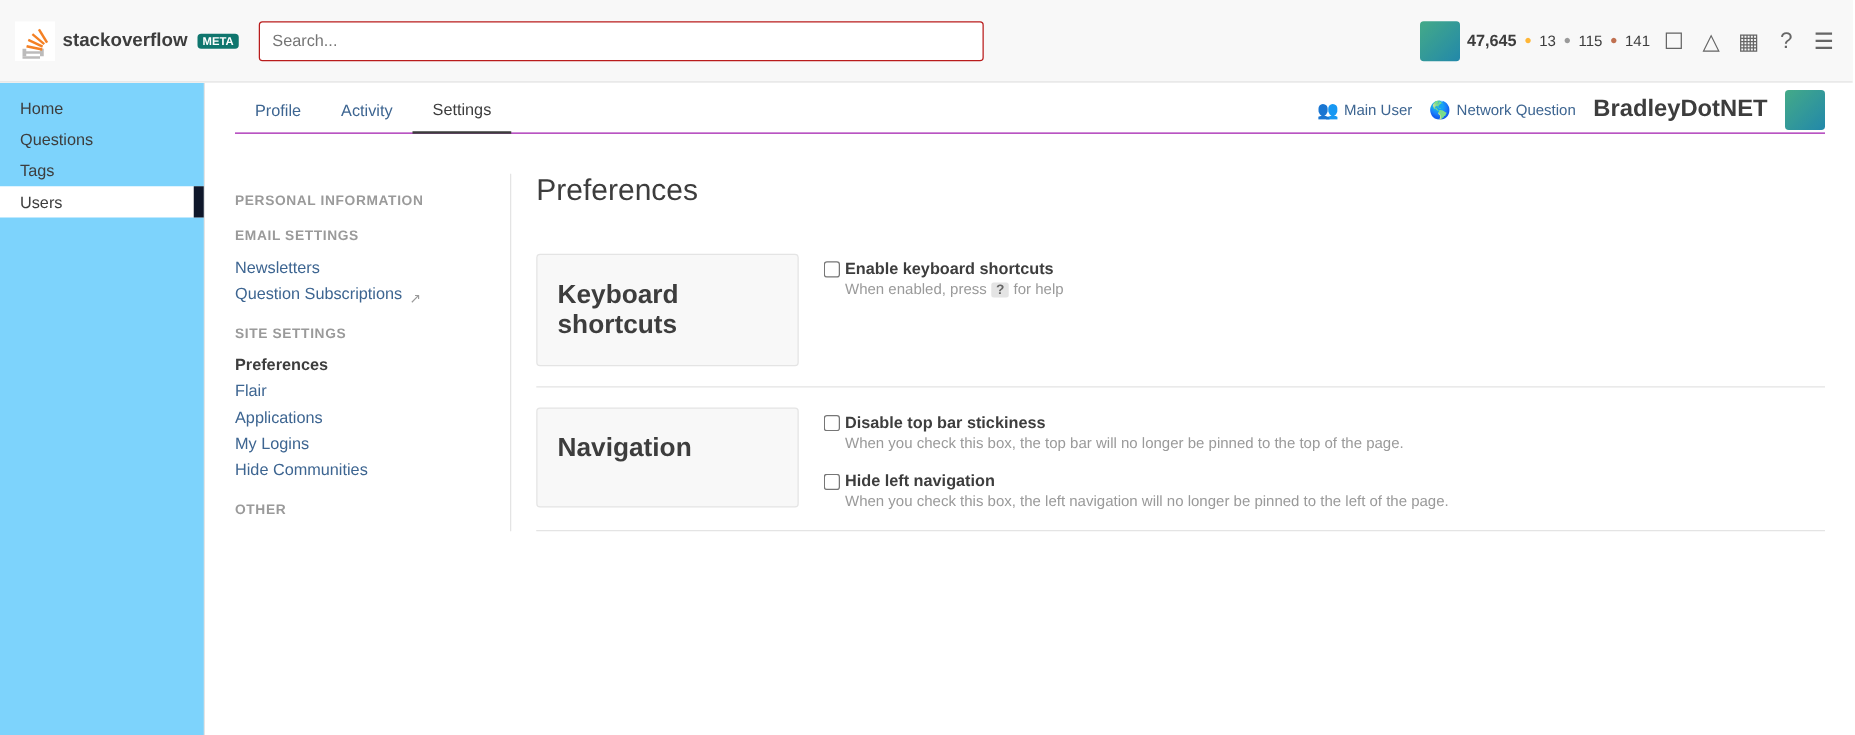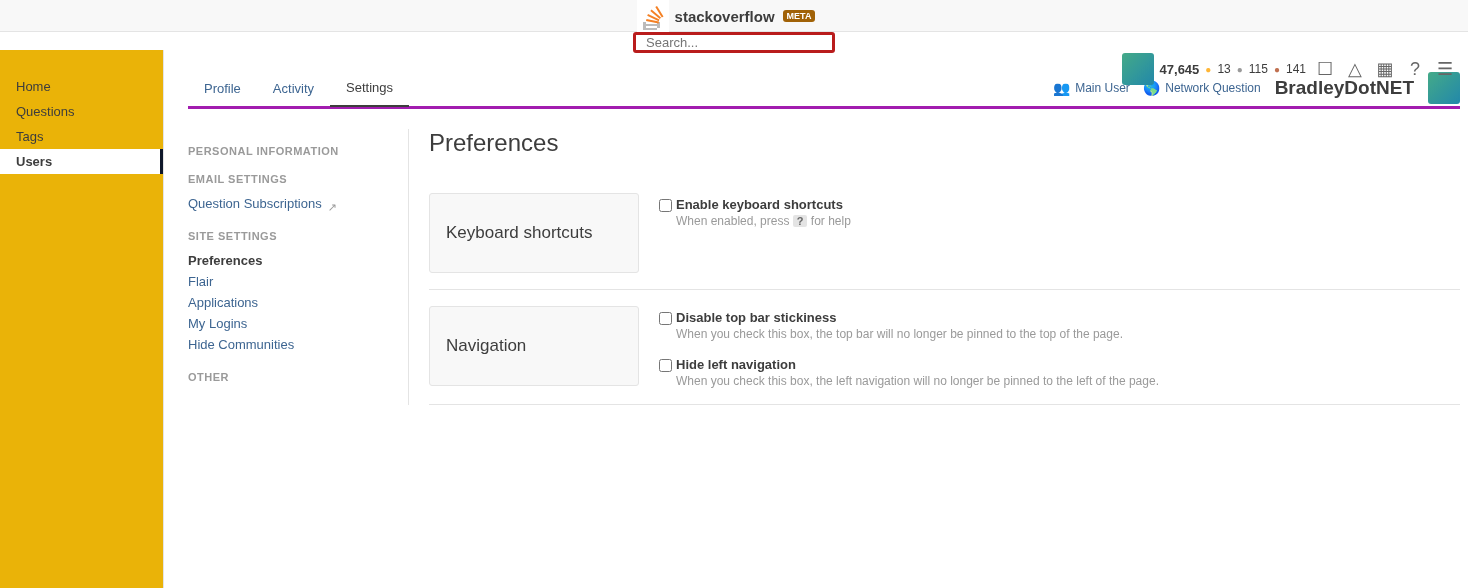--- a/index.html
+++ b/index.html
@@ -5,55 +5,54 @@
     * { box-sizing: border-box; margin: 0; padding: 0; }
     body { font-family: Arial, sans-serif; font-size: 13px; color: #3d3d3d; background: #fff; }
 
     
     .header {
       display: flex;
       align-items: center;
       background: #f8f8f8;
       border-bottom: 1px solid #e4e4e4;
       padding: 0 12px;
-      height: 32px;
+      height: 66px;
       position: fixed;
-      top: 0; left: 0; right: 16px;
+      top: 0; left: 0; right: 2px;
       z-index: 100;
-      flex-direction: column;
     }
     .logo-area {
       display: flex;
       align-items: center;
       gap: 6px;
       margin-right: 16px;
     }
     .logo-icon {
       width: 32px;
       height: 32px;
     }
     .logo-text {
       font-size: 15px;
       font-weight: bold;
       color: #3d3d3d;
     }
     .meta-badge {
-      background: #a16207;
+      background: #0f766e;
       color: #fff;
       font-size: 9px;
       font-weight: bold;
       padding: 1px 4px;
       border-radius: 3px;
       margin-left: 2px;
     }
     .search-box {
       flex: 1;
       max-width: 580px;
       height: 32px;
-      border: 3px solid #b91c1c;
+      border: 1px solid #b91c1c;
       border-radius: 3px;
       padding: 0 10px;
       font-size: 13px;
       color: #666;
       background: #fff;
     }
     .header-right {
       margin-left: auto;
       display: flex;
       align-items: center;
@@ -92,48 +91,48 @@
       margin-top: 50px;
       min-height: calc(100vh - 50px);
     }
 
     
     .sidebar {
       width: 164px;
       min-width: 164px;
       padding: 24px 0;
       border-right: 1px solid #e4e4e4;
-      background: #eab308;
+      background: #7dd3fc;
     }
     .sidebar a {
       display: block;
       padding: 5px 12px 5px 16px;
       color: #3d3d3d;
       text-decoration: none;
       font-size: 13px;
     }
     .sidebar a.active {
       background: #fff;
       color: #3d3d3d;
-      font-weight: bold;
-      border-right: 3px solid #0f172a;
+      font-weight: normal;
+      border-right: 8px solid #0f172a;
     }
 
     
     .main-content {
       flex: 1;
       padding: 20px 24px;
     }
 
     
     .profile-tabs {
       display: flex;
       align-items: center;
-      border-bottom: 3px solid #a21caf;
-      margin-bottom: 20px;
+      border-bottom: 1px solid #a21caf;
+      margin-bottom: 32px;
       gap: 0;
       text-align: center;
     }
     .profile-tab {
       padding: 10px 16px;
       color: #3d6591;
       text-decoration: none;
       font-size: 13px;
       cursor: pointer;
       display: block;
@@ -232,26 +231,26 @@
       padding: 16px 0;
       border-bottom: 1px solid #e4e4e4;
     }
     .pref-card {
       width: 210px;
       min-width: 210px;
       background: #f8f8f8;
       border: 1px solid #e4e4e4;
       border-radius: 3px;
       padding: 20px 16px;
-      font-size: 17px;
-      color: #3d3d3d;
-      font-weight: normal;
+      font-size: 21px;
+      color: #3d3d3d;
+      font-weight: bold;
       min-height: 80px;
       display: flex;
-      align-items: center;
+      align-items: flex-start;
     }
     .pref-options {
       flex: 1;
       display: flex;
       flex-direction: column;
       gap: 16px;
       padding-top: 4px;
     }
     .pref-option {
       display: flex;
@@ -355,20 +354,21 @@
         <div class="avatar-profile"></div>
       </div>
     </div>
 
     <div class="settings-wrap">
 
       <div class="settings-nav">
         <div class="settings-section-title">PERSONAL INFORMATION</div>
 
         <div class="settings-section-title">EMAIL SETTINGS</div>
+        <a href="#">Newsletters</a>
         <div class="settings-nav-item-row">
           <a href="#">Question Subscriptions</a>
           <span class="external-icon">↗</span>
         </div>
 
         <div class="settings-section-title">SITE SETTINGS</div>
         <a href="#" class="active">Preferences</a>
         <a href="#">Flair</a>
         <a href="#">Applications</a>
         <a href="#">My Logins</a>

